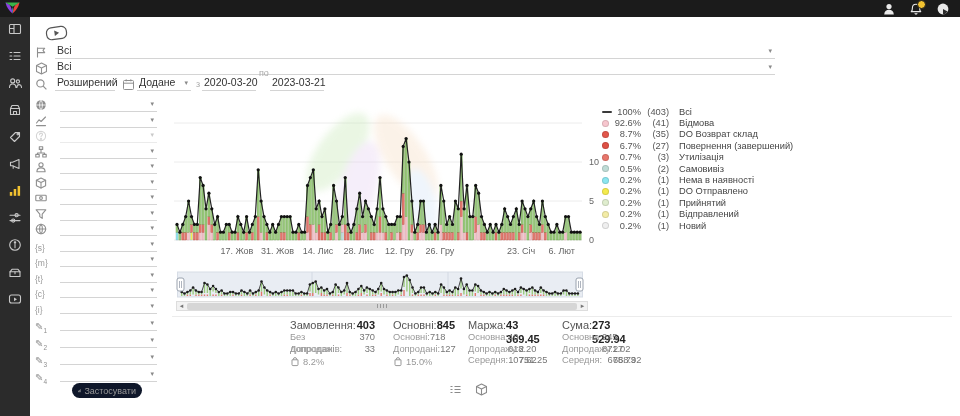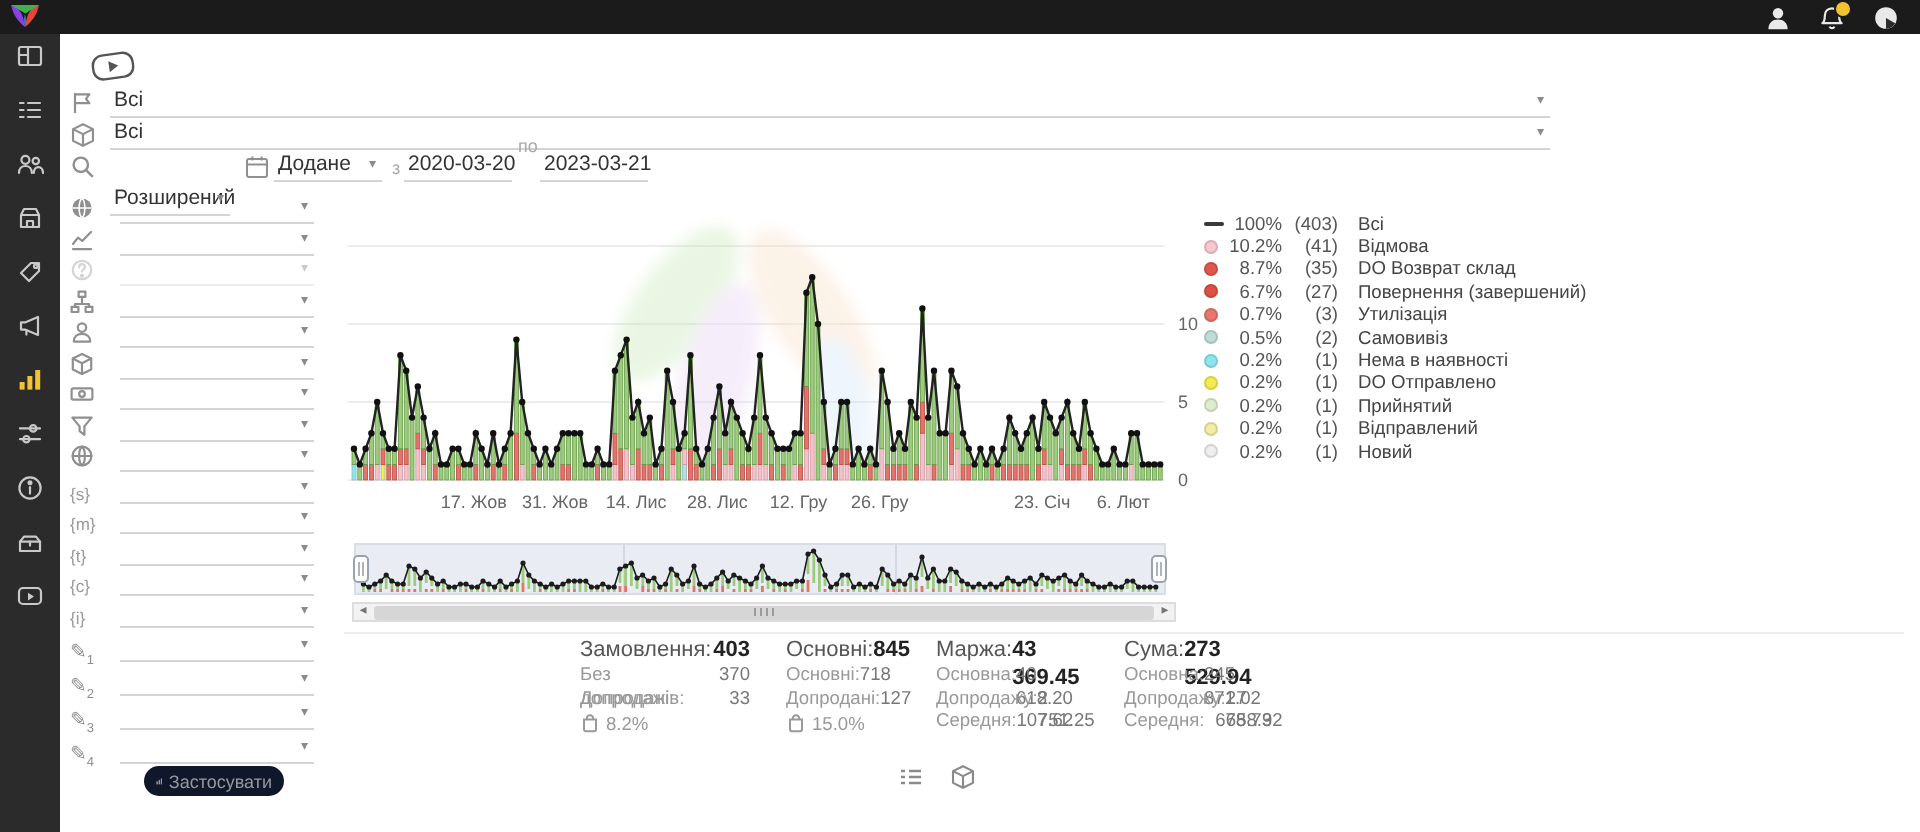--- a/index.html
+++ b/index.html
@@ -187,21 +187,21 @@
 <div class="fld sel" style="left:55px;top:60px;width:716px;">
   <span>Всі</span>
 </div>
 
 <span class="ficon" style="left:35px;top:77px;">
   <svg width="13" height="13" viewBox="0 0 13 13" fill="none" stroke="currentColor" stroke-width="1.2">
     <circle cx="5.4" cy="5.4" r="3.6"></circle>
       <path d="M8.2 8.2l3.2 3.2"></path>
   </svg>
 </span>
-<div class="fld sel" style="left:55px;top:93px;width:56px;text-align:center;">
+<div class="fld sel" style="left:55px;top:76px;width:56px;text-align:center;">
   <span>Розширений</span>
 </div>
 <span class="ficon" style="left:122px;top:77px;">
   <svg width="13" height="13" viewBox="0 0 13 13" fill="none" stroke="currentColor" stroke-width="1">
     <rect x="1.5" y="2.5" width="10" height="9" rx="1"></rect>
       <path d="M1.5 5.2h10M4.2 1.3v2M8.8 1.3v2"></path>
   </svg>
 </span>
 <div class="fld sel" style="left:137px;top:76px;width:50px;">
   <span>Додане</span>
@@ -705,21 +705,21 @@
 
 <div class="legend" id="legend">
     <div class="lg-row">
       <span class="lg-line"></span>
       <span class="lg-pct">100%</span>
       <span class="lg-cnt">(403)</span>
       <span class="lg-lbl">Всі</span>
     </div>
     <div class="lg-row">
       <span class="lg-dot" style="background:#F7C6CE"></span>
-      <span class="lg-pct">10.2%</span>
+      <span class="lg-pct">92.6%</span>
       <span class="lg-cnt">(41)</span>
       <span class="lg-lbl">Відмова</span>
     </div>
     <div class="lg-row">
       <span class="lg-dot" style="background:#E2574C"></span>
       <span class="lg-pct">8.7%</span>
       <span class="lg-cnt">(35)</span>
       <span class="lg-lbl">DO Возврат склад</span>
     </div>
     <div class="lg-row">

